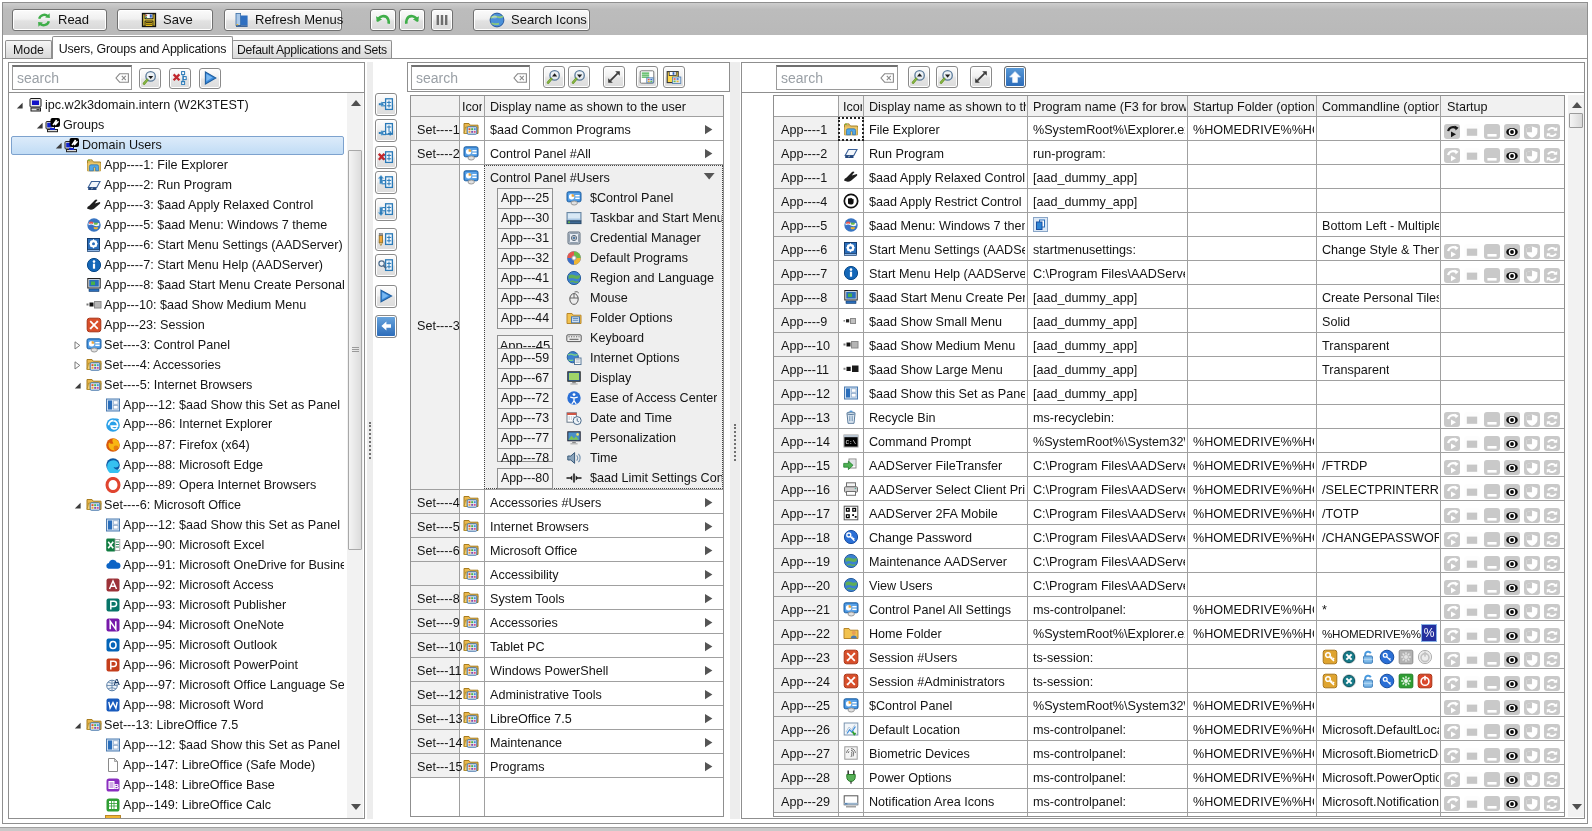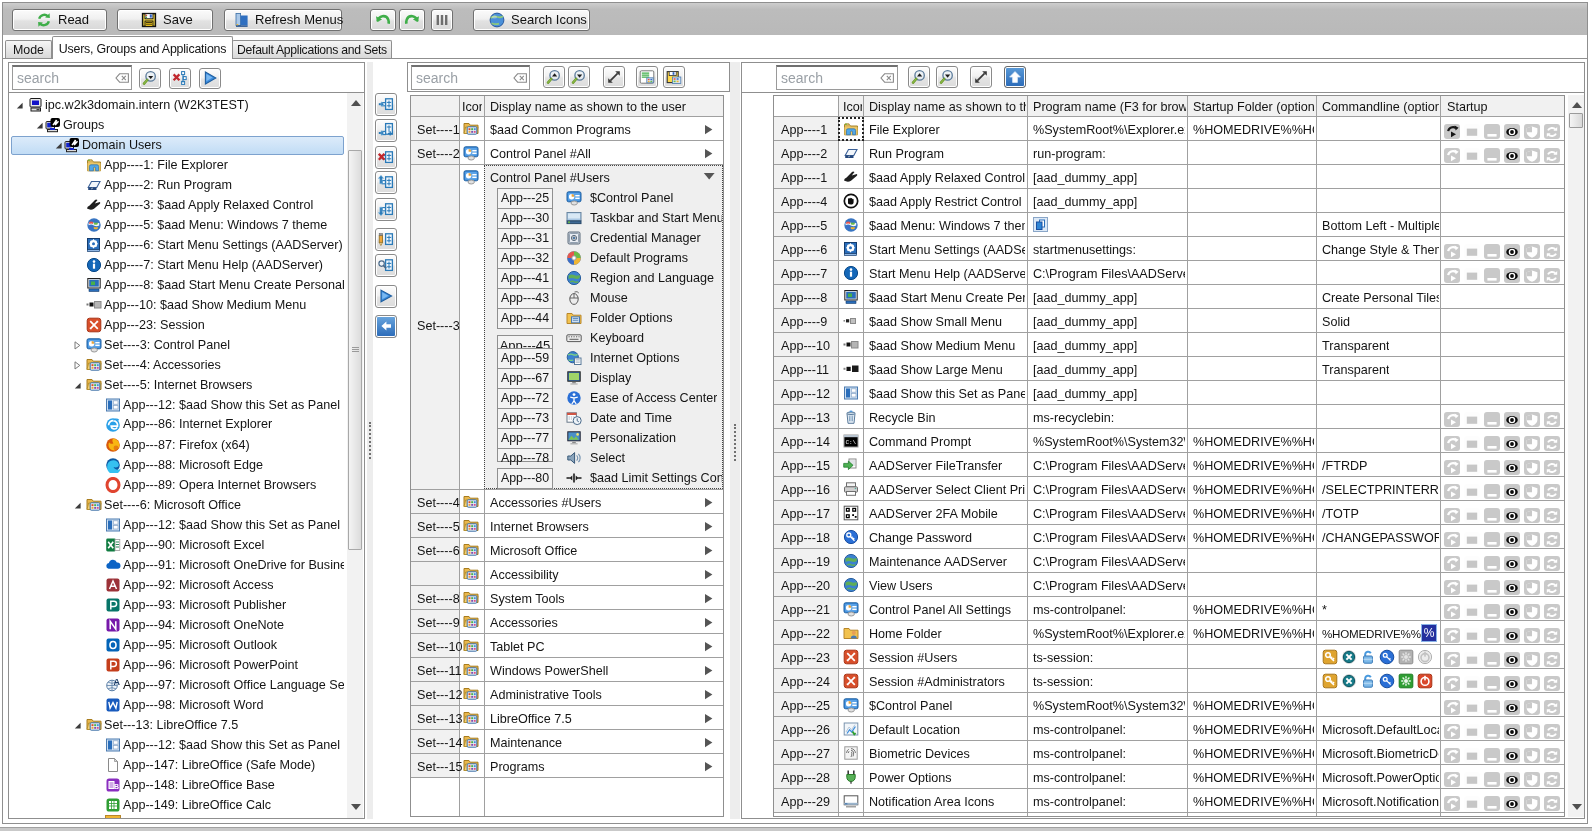--- a/index.html
+++ b/index.html
@@ -726,21 +726,21 @@
       <circle cx="11.6" cy="4.4" r="1.3" fill="#fde56a"></circle>
       <rect x="6.2" y="11.8" width="3.6" height="1.4" fill="#8a8a8a"></rect>
       <rect x="4.4" y="13.2" width="7.2" height="1.2" fill="#b0b0b0"></rect>
     </svg></div>
 <div class="tx" style="left:590px;top:429px;height:18px;max-width:132px">Personalization</div>
 <div class="sub" style="left:497px;top:448px;width:56px;height:14px;line-height:19px;font-size:12.4px">App---78</div>
 <div class="ab" style="left:566px;top:450px;line-height:0;"><svg width="16" height="16" viewBox="0 0 16 16">
       <path d="M1.8 6 h3 l3.8 -3.4 v10.8 L4.8 10 h-3z" fill="#8aa4bc" stroke="#3a5a7a"></path>
       <path d="M10.6 5.4 a3.6 3.6 0 0 1 0 5.2 M12.4 3.8 a6 6 0 0 1 0 8.4" stroke="#7a96b2" stroke-width="1.2" fill="none"></path>
     </svg></div>
-<div class="tx" style="left:590px;top:449px;height:18px;max-width:132px">Select</div>
+<div class="tx" style="left:590px;top:449px;height:18px;max-width:132px">Time</div>
 <div class="sub" style="left:497px;top:468px;width:56px;height:21px;line-height:19px;font-size:12.4px">App---80</div>
 <div class="ab" style="left:566px;top:470px;line-height:0;"><svg width="16" height="16" viewBox="0 0 16 16">
       <path d="M0.5 8 h3.4 M15.5 8 h-3.4" stroke="#1a1a1a" stroke-width="1.5"></path>
       <path d="M3.5 8 l2.8 -2.4 v4.8z M12.5 8 l-2.8 -2.4 v4.8z" fill="#1a1a1a"></path>
       <rect x="7.2" y="3.5" width="1.6" height="9" fill="#1a1a1a"></rect>
     </svg></div>
 <div class="tx" style="left:590px;top:469px;height:18px;max-width:132px">$aad Limit Settings Contr</div>
 <div class="ab" style="left:411px;top:489px;width:312px;height:1px;background:#a0a0a0"></div>
 <div class="ab" style="left:411px;top:490px;width:48px;height:24px;background:#f1f1f1"></div>
 <div class="tx" style="left:417px;top:494px;height:16px;">Set----4</div>

